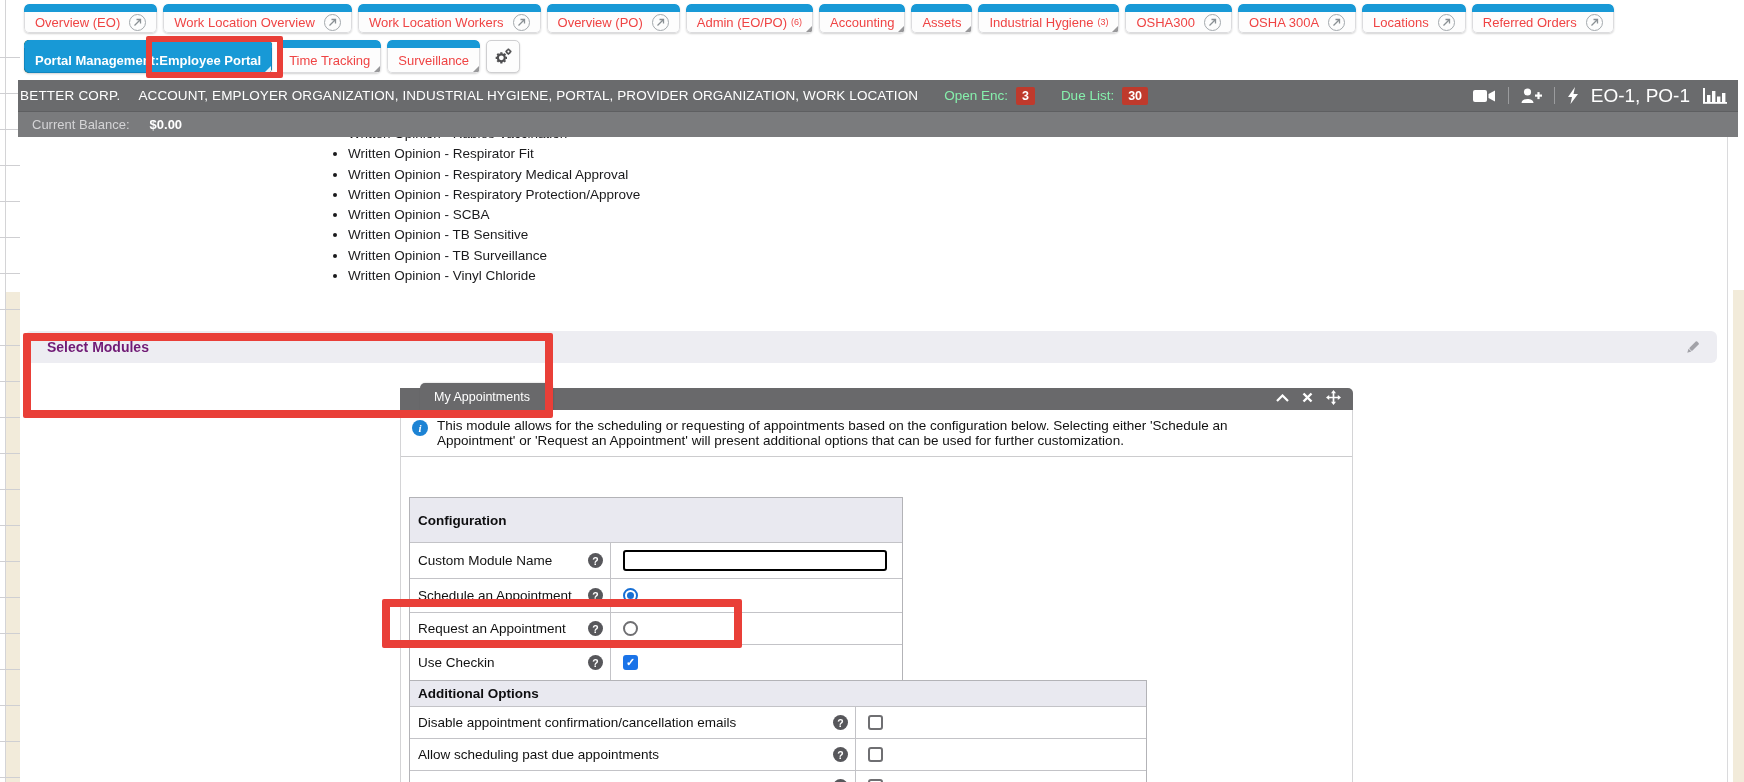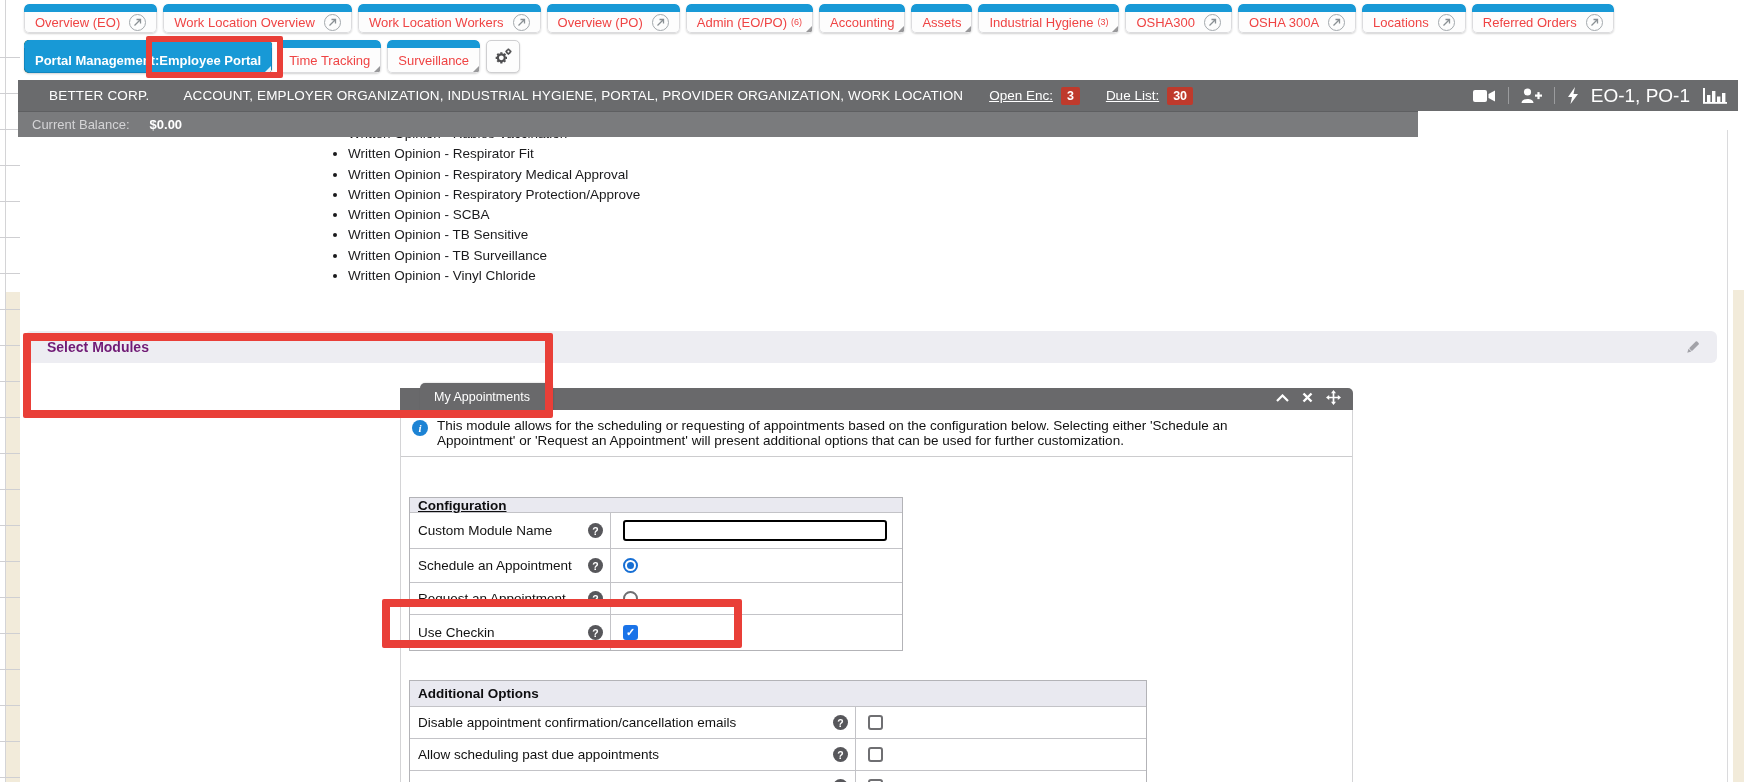--- a/index.html
+++ b/index.html
@@ -30,29 +30,29 @@
       border-style:solid; border-width:0 0 6px 6px; border-color:transparent transparent #98989a transparent; }
   .tab.active { background:#14532d; }
   .tab.active .tbody { background:#1899d6; color:#fff; font-weight:bold; border-color:#1286bf; }
   .tab.active .fold { border-color:transparent transparent #e8f4fb transparent; }
   .gearbtn { width:34px; height:33px; background:#fdfdfd; border:1px solid #cfcfd1; border-radius:5px;
       display:flex; align-items:center; justify-content:center; box-shadow:0 1px 2px rgba(0,0,0,.15); cursor:pointer; position:relative; }
 
   
   .bar1 { position:absolute; left:18px; top:80px; width:1720px; height:31px; background:#6a6b6d; z-index:5;
       display:flex; align-items:center; color:#fff; font-size:13.5px; }
-  .bar1 .company { margin-left:31px; letter-spacing:.2px; }
-  .bar1 .crumb { margin-left:34px; letter-spacing:.1px; }
-  .bar1 .dimlab { color:#ffffff; margin-left:26px;text-decoration:underline; }
+  .bar1 .company { margin-left:2px; letter-spacing:.2px; }
+  .bar1 .crumb { margin-left:18px; letter-spacing:.1px; }
+  .bar1 .dimlab { color:#86efac; margin-left:26px; }
   .badge { display:inline-block; background:#bf3a2c; color:#fff; font-weight:bold; font-size:12.5px;
       padding:2px 6px; border-radius:2px; margin-left:8px; }
   .bar1 .rgroup { margin-left:auto; margin-right:10px; display:flex; align-items:center; gap:12px; }
   .bar1 .vsep { width:1px; height:17px; background:#9b9c9e; }
   .bar1 .entity { font-size:19px; }
-  .bar2 { position:absolute; left:18px; top:111px; width:1400px; height:26px; background:#7a7b7d; border-top:1px solid #5e5f61; z-index:5;
+  .bar2 { position:absolute; left:18px; top:111px; width:1720px; height:26px; background:#7a7b7d; border-top:1px solid #5e5f61; z-index:5;
       display:flex; align-items:center; font-size:13px; }
   .bar2 .lab { color:#d4d4d6; margin-left:14px; }
   .bar2 .val { color:#fff; font-weight:bold; margin-left:20px; }
 
   
   .wo-list { position:absolute; left:348px; top:124px; z-index:2; list-style:disc; color:#1a1a1c; }
   .wo-list li { font-size:13.5px; line-height:20.3px; }
 
   
   .sm-band { position:absolute; left:25px; top:331px; width:1692px; height:32px; background:#ededf2; border-radius:6px; z-index:2;
@@ -70,21 +70,21 @@
   .phead-icons > span { cursor:pointer; display:flex; }
   .pbody { position:absolute; left:0; top:27px; right:0; bottom:0; background:#fff; border-left:1px solid #d4d4d6; border-right:1px solid #d4d4d6; }
   .info-strip { display:flex; gap:9px; padding:9px 10px 8px 11px; border-bottom:1px solid #ccccce; }
   .info-ic { flex:0 0 auto; width:16px; height:16px; border-radius:50%; background:#1d83d4; color:#fff;
       font:italic bold 11px "Liberation Serif", serif; display:flex; align-items:center; justify-content:center; margin-top:1px; }
   .info-txt { font-size:13.5px; color:#111; line-height:14.5px; max-width:862px; }
 
   
   .cfg-table { position:absolute; left:8px; top:87px; width:494px; border:1px solid #b3b3b7; }
   .tbl-head { background:#e9e9f0; font-size:13.5px; font-weight:bold; color:#0e0e10; display:flex; align-items:center; padding-left:8px; }
-  .cfg-table .tbl-head { height:14px;text-decoration:underline; }
+  .cfg-table .tbl-head { height:44px; }
   .trow { display:flex; border-top:1px solid #c3c3c7; }
   .tlabel { display:flex; align-items:center; font-size:13.5px; color:#111; padding-left:8px; position:relative; }
   .cfg-table .tlabel { width:200px; }
   .tlabel .help { position:absolute; right:7px; }
   .tvalue { flex:1; border-left:1px solid #c3c3c7; display:flex; align-items:center; padding-left:12px; }
   .help { width:15px; height:15px; border-radius:50%; background:#57575b; color:#fff; font-size:10.5px; font-weight:bold;
       display:flex; align-items:center; justify-content:center; flex:0 0 auto; }
   .cmn-input { width:264px; height:21px; border:2px solid #000; border-radius:3px; background:#fff; font-size:13px; padding:0 4px; }
   .radio { width:15px; height:15px; border-radius:50%; background:#fff; border:2px solid #6f6f72; display:flex; align-items:center; justify-content:center; }
   .radio.on { border-color:#176fd4; }

